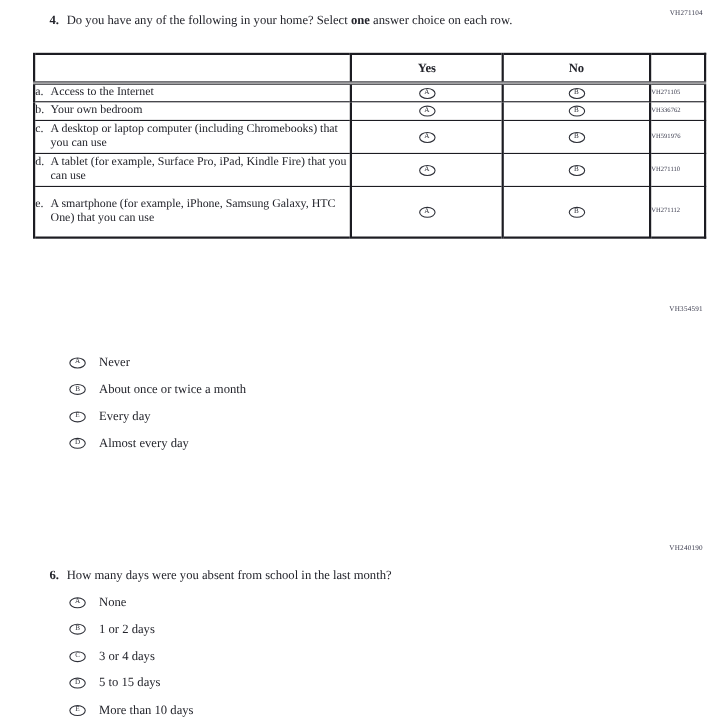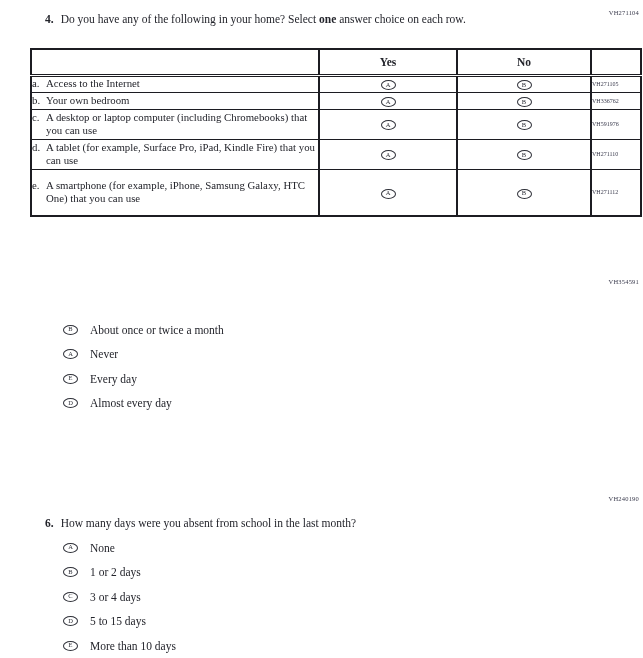--- a/index.html
+++ b/index.html
@@ -202,29 +202,29 @@
               <span>B</span>
             </span></td>
         <td class="code-cell">VH271112</td>
       </tr>
     </tbody>
   </table>
 
   <div class="options" id="q5-options">
     <div class="opt-row">
       <span class="oval">
+          <span>A</span>
+        </span>
+      <span>Never</span>
+    </div>
+    <div class="opt-row">
+      <span class="oval">
           <span>B</span>
         </span>
       <span>About once or twice a month</span>
-    </div>
-    <div class="opt-row">
-      <span class="oval">
-          <span>A</span>
-        </span>
-      <span>Never</span>
     </div>
     <div class="opt-row">
       <span class="oval">
           <span>E</span>
         </span>
       <span>Every day</span>
     </div>
     <div class="opt-row">
       <span class="oval">
           <span>D</span>

